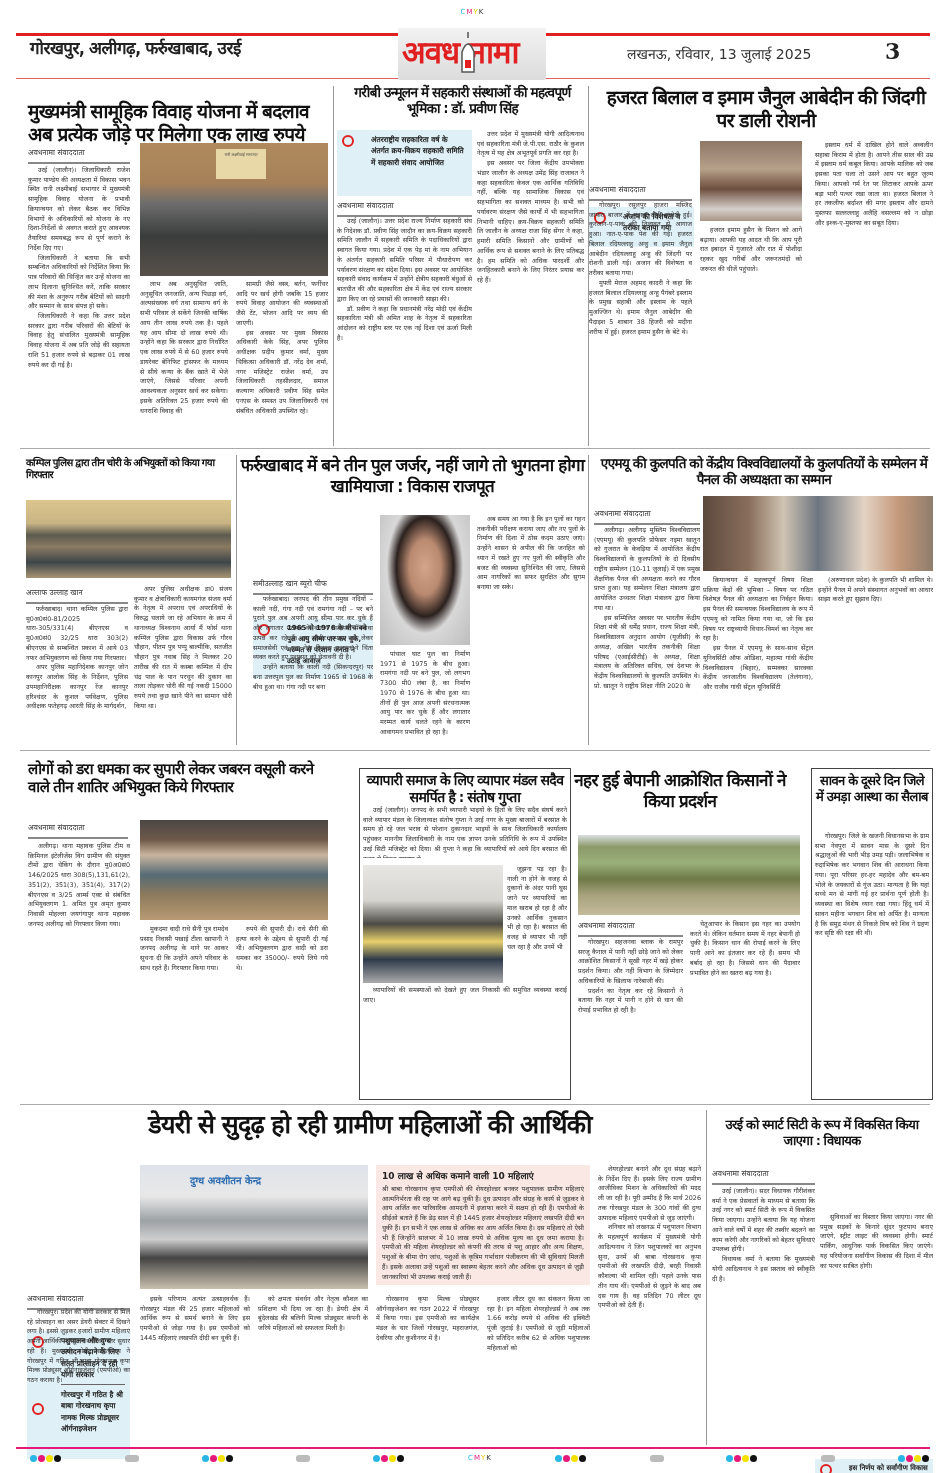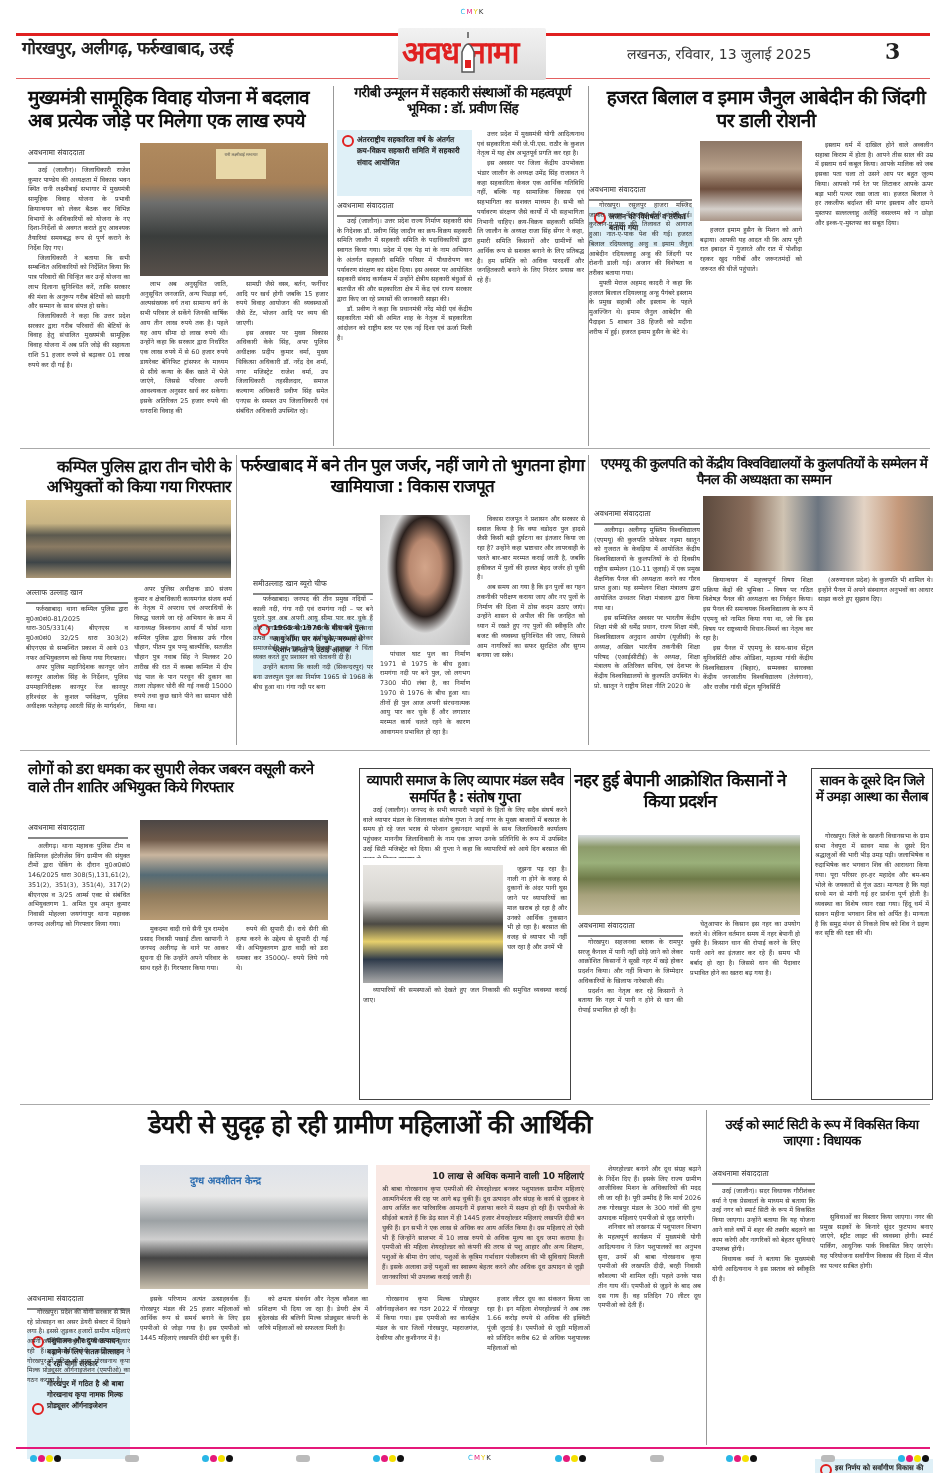--- a/index.html
+++ b/index.html
@@ -2,30 +2,30 @@
 <html><head>
 <meta charset="utf-8">
 <style>
 *{box-sizing:border-box;margin:0;padding:0}
 body{width:945px;height:1473px;background:#fff;font-family:"DejaVu Sans","Liberation Sans",sans-serif;color:#222;position:relative;overflow:hidden}
 .abs{position:absolute}
 .cmyk-top{top:8px;left:0;width:945px;text-align:center;font-size:7px;letter-spacing:1px}
 .cmyk-top .c{color:#29b6e6}.cmyk-top .m{color:#e5197a}.cmyk-top .y{color:#e8c800}.cmyk-top .k{color:#333}
 .mast-red{top:33px;left:16px;width:914px;height:3px;background:#e02020}
 .mast-bottom{top:78px;left:16px;width:914px;height:1px;background:#e36060}
-.cities{top:36px;left:22px;font-size:17px;font-weight:bold;color:#222;font-family:"DejaVu Sans Condensed","DejaVu Sans",sans-serif;letter-spacing:-0.5px}
+.cities{top:36px;left:30px;font-size:17px;font-weight:bold;color:#222;font-family:"DejaVu Sans Condensed","DejaVu Sans",sans-serif;letter-spacing:-0.5px}
 .logo-box{top:28px;left:398px;width:148px;height:52px;background:linear-gradient(#f2f2f2,#dcdcdc);border-radius:2px}
 .logo-text{top:30px;left:402px;font-size:31px;font-weight:bold;color:#e02020;font-family:"DejaVu Sans",sans-serif;letter-spacing:-1px}
 .dateline{top:44px;left:627px;font-size:14px;color:#333}
 .pagenum{top:38px;left:885px;font-size:22px;font-weight:bold;font-family:"DejaVu Serif",serif}
 .headline{font-weight:bold;color:#111;font-family:"DejaVu Sans Condensed","DejaVu Sans",sans-serif;letter-spacing:-0.6px;line-height:1.22}
 .byline{font-size:7.5px;color:#333;border-bottom:2px solid #888;padding-bottom:5px}
 .col{font-size:6.4px;line-height:1.52;color:#333;text-align:justify;overflow:hidden}
 .col p{text-indent:10px}
-.highlight{background:#dff0f7;padding:4px 5px 4px 20px;font-size:8px;font-weight:bold;line-height:1.55;color:#222;position:relative}
+.highlight{background:#dff0f7;padding:4px 5px 4px 34px;font-size:8px;font-weight:bold;line-height:1.55;color:#222;position:relative}
 .highlight .ring{position:absolute;left:5px;top:5px;width:12px;height:12px;border:2.5px solid #e02020;border-radius:50%}
 .photo{background:#888;overflow:hidden}
 .vrule{width:1px;background:#999}
 .hrule{height:1px;background:#aaa}
 .boxed{border:1.2px solid #444}
 .bottom-bar{top:1447px;left:16px;width:914px;height:2px;background:#e5197a}
 .dots{top:1454px;font-size:0}
 .dot{display:inline-block;width:7px;height:7px;border-radius:50%;margin-right:1px}
 .grey{display:inline-block;width:14px;height:7px;border-radius:3px;background:#bbb}
 .pink-box{background:#f9e8e3}
@@ -41,21 +41,21 @@
 <div class="abs logo-text">अवध नामा</div>
 <div class="abs" style="top:30px;left:459px;width:18px;height:44px">
   <svg width="18" height="44" viewBox="0 0 18 44">
       <path d="M9 2 L9 8 M3 22 Q9 6 15 22 L15 42 L3 42 Z" fill="#fff" stroke="#555" stroke-width="1.5"></path>
       <rect x="6" y="30" width="6" height="8" fill="#e02020"></rect>
     </svg>
 </div>
 <div class="abs dateline">लखनऊ, रविवार, 13 जुलाई 2025</div>
 <div class="abs pagenum">3</div>
 
-<div class="abs headline" style="top:86px;left:28px;width:300px;font-size:19px">मुख्यमंत्री सामूहिक विवाह योजना में बदलाव अब प्रत्येक जोड़े पर मिलेगा एक लाख रुपये</div>
+<div class="abs headline" style="top:100px;left:28px;width:300px;font-size:19px">मुख्यमंत्री सामूहिक विवाह योजना में बदलाव अब प्रत्येक जोड़े पर मिलेगा एक लाख रुपये</div>
 <div class="abs byline" style="top:147px;left:28px;width:102px">अवधनामा संवाददाता</div>
 <div class="abs photo" style="top:143px;left:140px;width:188px;height:133px;background:linear-gradient(180deg,#b08a5e 0%,#a68058 30%,#6d6e6d 45%,#3a3d3c 70%,#58504a 100%)">
   <div class="abs" style="top:6px;left:76px;width:50px;height:30px;background:#e8d8a8;font-size:4px;color:#444;text-align:center;padding-top:3px">रानी लक्ष्मीबाई सभागार</div>
 </div>
 <div class="abs col" style="top:166px;left:28px;width:102px;height:278px">
     <p>उरई (जालौन)। जिलाधिकारी राजेश कुमार पाण्डेय की अध्यक्षता में विकास भवन स्थित रानी लक्ष्मीबाई सभागार में मुख्यमंत्री सामूहिक विवाह योजना के प्रभावी क्रियान्वयन को लेकर बैठक कर विभिन्न विभागों के अधिकारियों को योजना के नए दिशा-निर्देशों से अवगत कराते हुए आवश्यक तैयारियां समयबद्ध रूप से पूर्ण कराने के निर्देश दिए गए।</p>
     <p>जिलाधिकारी ने बताया कि सभी सम्बन्धित अधिकारियों को निर्देशित किया कि पात्र परिवारों की चिन्हित कर उन्हें योजना का लाभ दिलाना सुनिश्चित करें, ताकि सरकार की मंशा के अनुरूप गरीब बेटियों को सादगी और सम्मान के साथ संपन्न हो सके।</p>
     <p>जिलाधिकारी ने कहा कि उत्तर प्रदेश सरकार द्वारा गरीब परिवारों की बेटियों के विवाह हेतु संचालित मुख्यमंत्री सामूहिक विवाह योजना में अब प्रति जोड़े की सहायता राशि 51 हजार रुपये से बढ़ाकर 01 लाख रुपये कर दी गई है।</p>
   </div>
 <div class="abs col" style="top:280px;left:140px;width:88px;height:164px">
@@ -92,21 +92,21 @@
   </div>
 <div class="abs col" style="top:226px;left:700px;width:102px;height:218px">
     <p>हजरत इमाम हुसैन के मिशन को आगे बढ़ाया। आपकी यह आदत थी कि आप पूरी रात इबादत में गुजारते और रात में पोशीदा रहकर खुद गरीबों और जरूरतमंदों को जरूरत की चीजें पहुंचाते।</p>
   </div>
 <div class="abs col" style="top:141px;left:815px;width:118px;height:303px">
     <p>इस्लाम धर्म में दाखिल होने वाले अव्वलीन सहाबा किराम में होता है। आपने तीस साल की उम्र में इस्लाम धर्म कबूल किया। आपके मालिक को जब इसका पता चला तो उसने आप पर बहुत जुल्म किया। आपको गर्म रेत पर लिटाकर आपके ऊपर बड़ा भारी पत्थर रखा जाता था। हजरत बिलाल ने हर तकलीफ बर्दाश्त की मगर इस्लाम और दामने मुस्तफा सल्लल्लाहु अलैहि वसल्लम को न छोड़ा और इश्क-ए-मुस्तफा का सबूत दिया।</p>
   </div>
 
 <div class="abs hrule" style="top:448px;left:20px;width:910px"></div>
 
-<div class="abs headline" style="top:457px;left:26px;width:205px;font-size:16px;text-align:right">कम्पिल पुलिस द्वारा तीन चोरी के अभियुक्तों को किया गया गिरफ्तार</div>
+<div class="abs headline" style="top:457px;left:26px;width:205px;font-size:10px;text-align:left">कम्पिल पुलिस द्वारा तीन चोरी के अभियुक्तों को किया गया गिरफ्तार</div>
 <div class="abs photo" style="top:500px;left:26px;width:205px;height:78px;background:linear-gradient(180deg,#dcc58e 0%,#c8b484 30%,#5c5a4f 45%,#8b7b63 60%,#3e4548 80%,#a89575 100%)"></div>
 <div class="abs byline" style="top:587px;left:26px;width:102px">अल्ताफ उल्लाह खान</div>
 <div class="abs col" style="top:605px;left:26px;width:102px;height:140px">
     <p>फर्रुखाबाद। थाना कम्पिल पुलिस द्वारा मु0अ0सं0-81/2025 धारा-305/331(4) बीएनएस व मु0अ0सं0 32/25 धारा 303(2) बीएनएस से सम्बन्धित प्रकाश में आये 03 नफर अभियुक्तगण को किया गया गिरफ्तार।</p>
     <p>अपर पुलिस महानिदेशक कानपुर जोन कानपुर आलोक सिंह के निर्देशन, पुलिस उपमहानिरीक्षक कानपुर रेंज कानपुर हरिश्चंदर के कुशल पर्यवेक्षण, पुलिस अधीक्षक फतेहगढ़ आरती सिंह के मार्गदर्शन,</p>
   </div>
 <div class="abs col" style="top:585px;left:134px;width:98px;height:160px">
     <p>अपर पुलिस अधीक्षक डा0 संजय कुमार व क्षेत्राधिकारी कायमगंज संजय वर्मा के नेतृत्व में अपराध एवं अपराधियों के विरुद्ध चलाये जा रहे अभियान के क्रम में थानाध्यक्ष विश्वनाथ आर्या मैं फोर्स थाना कम्पिल पुलिस द्वारा विकास उर्फ गौरव चौहान, पीतम पुत्र पप्पू बाल्मीकि, सतजीत चौहान पुत्र नवाब सिंह ने मिलकर 20 तारीख की रात में कस्बा कम्पिल में दीप चंद्र पाल के पान परचून की दुकान का ताला तोड़कर चोरी की गई नकदी 15000 रुपये तथा कुछ खाने पीने का सामान चोरी किया था।</p>
   </div>
 
@@ -117,21 +117,20 @@
 <div class="abs byline" style="top:578px;left:253px;width:120px">समीउल्लाह खान ब्यूरो चीफ</div>
 <div class="abs photo" style="top:515px;left:380px;width:90px;height:130px;background:radial-gradient(ellipse at 50% 40%,#d3a58a 0%,#b98970 25%,#2b211e 45%,#d8d8d8 60%,#bdbdbd 100%)"></div>
 <div class="abs col" style="top:595px;left:253px;width:120px;height:150px">
     <p>फर्रुखाबाद। जनपद की तीन प्रमुख नदियों – काली नदी, गंगा नदी एवं रामगंगा नदी – पर बने पुराने पुल अब अपनी आयु सीमा पार कर चुके हैं और लगातार मरम्मत के कारण यातायात में बाधा उत्पन्न कर रहे हैं। इस गंभीर समस्या को लेकर समाजसेवी एवं युवा नेता विकास राजपूत ने चिंता व्यक्त करते हुए प्रशासन को चेतावनी दी है।</p>
     <p>उन्होंने बताया कि काली नदी (सिकन्दरपुर) पर बना उत्तरपुल पुल का निर्माण 1965 से 1968 के बीच हुआ था। गंगा नदी पर बना</p>
   </div>
 <div class="abs col" style="top:650px;left:380px;width:90px;height:95px">
     <p>पांचाल घाट पुल का निर्माण 1971 से 1975 के बीच हुआ। रामगंगा नदी पर बने पुल, जो लगभग 7300 मी0 लंबा है, का निर्माण 1970 से 1976 के बीच हुआ था। तीनों ही पुल आज अपनी संरचनात्मक आयु पार कर चुके हैं और लगातार मरम्मत कार्य चलते रहने के कारण आवागमन प्रभावित हो रहा है।</p>
   </div>
 <div class="abs col" style="top:515px;left:477px;width:108px;height:230px">
-    <p>विकास राजपूत ने प्रशासन और सरकार से सवाल किया है कि क्या वडोदरा पुल हादसे जैसी किसी बड़ी दुर्घटना का इंतजार किया जा रहा है? उन्होंने कहा भ्रष्टाचार और लापरवाही के चलते बार-बार मरम्मत कराई जाती है, जबकि हकीकत में पुलों की हालत बेहद जर्जर हो चुकी है।</p>
     <p>अब समय आ गया है कि इन पुलों का गहन तकनीकी परीक्षण कराया जाए और नए पुलों के निर्माण की दिशा में ठोस कदम उठाए जाएं। उन्होंने शासन से अपील की कि जनहित को ध्यान में रखते हुए नए पुलों की स्वीकृति और बजट की व्यवस्था सुनिश्चित की जाए, जिससे आम नागरिकों का सफर सुरक्षित और सुगम बनाया जा सके।</p>
   </div>
 
 <div class="abs vrule" style="top:455px;left:588px;height:290px"></div>
 
 <div class="abs headline" style="top:455px;left:594px;width:340px;font-size:13.5px;text-align:center">एएमयू की कुलपति को केंद्रीय विश्वविद्यालयों के कुलपतियों के सम्मेलन में पैनल की अध्यक्षता का सम्मान</div>
 <div class="abs byline" style="top:508px;left:594px;width:106px">अवधनामा संवाददाता</div>
 <div class="abs photo" style="top:496px;left:703px;width:230px;height:75px;background:linear-gradient(90deg,#5c4a3e 0%,#8a6e5c 20%,#cfc3b2 35%,#6c7580 50%,#e3d3c4 70%,#c5997b 85%,#8f7d6c 100%)"></div>
 <div class="abs col" style="top:526px;left:594px;width:106px;height:219px">
     <p>अलीगढ़। अलीगढ़ मुस्लिम विश्वविद्यालय (एएमयू) की कुलपति प्रोफेसर नइमा खातून को गुजरात के केवड़िया में आयोजित केंद्रीय विश्वविद्यालयों के कुलपतियों के दो दिवसीय राष्ट्रीय सम्मेलन (10-11 जुलाई) में एक प्रमुख शैक्षणिक पैनल की अध्यक्षता करने का गौरव प्राप्त हुआ। यह सम्मेलन शिक्षा मंत्रालय द्वारा आयोजित उच्चतर शिक्षा मंत्रालय द्वारा किया गया था।</p>
@@ -198,21 +197,21 @@
   <span>पशुपालन और दुग्ध उत्पादन बढ़ाने के लिए सतत प्रोत्साहन दे रही योगी सरकार</span>
   <div style="border-top:1px solid #666;margin:4px 0 4px 0"></div>
   <span class="ring" style="top:72px"></span>
   <span>गोरखपुर में गठित है श्री बाबा गोरखनाथ कृपा नामक मिल्क प्रोड्यूसर ऑर्गनाइजेशन</span>
 </div>
 <div class="abs byline" style="top:1293px;left:27px;width:103px">अवधनामा संवाददाता</div>
 <div class="abs photo" style="top:1165px;left:140px;width:228px;height:124px;background:linear-gradient(180deg,#dfe3ea 0%,#e8e8e8 25%,#9ca1a4 45%,#cfcfcf 60%,#444 75%,#c9c0ae 100%)">
   <div class="abs" style="top:8px;left:50px;font-size:10px;font-weight:bold;color:#2b6cb0">दुग्ध अवशीतन केन्द्र</div>
 </div>
 <div class="abs pink-box" style="top:1165px;left:376px;width:214px;height:120px;padding:4px 6px">
-  <div style="font-size:9px;font-weight:bold;text-align:right;margin-bottom:3px">10 लाख से अधिक कमाने वाली 10 महिलाएं</div>
+  <div style="font-size:9px;font-weight:bold;text-align:left;margin-bottom:3px">10 लाख से अधिक कमाने वाली 10 महिलाएं</div>
   <div class="col" style="height:95px">श्री बाबा गोरखनाथ कृपा एमपीओ की शेयरहोल्डर बनकर पशुपालक ग्रामीण महिलाएं आत्मनिर्भरता की राह पर आगे बढ़ चुकी हैं। दूध उत्पादन और संग्रह के कार्य से जुड़कर वे आय अर्जित कर पारिवारिक आमदनी में इजाफा करने में सक्षम हो रही हैं। एमपीओ के सीईओ बताते हैं कि डेढ़ साल में ही 1445 हजार शेयरहोल्डर महिलाएं लखपति दीदी बन चुकी हैं। इन सभी ने एक लाख से अधिक का आय अर्जित किया है। दस महिलाएं तो ऐसी भी हैं जिन्होंने सालभर में 10 लाख रुपये से अधिक मूल्य का दूध जमा कराया है। एमपीओ की महिला शेयरहोल्डर को कंपनी की तरफ से पशु आहार और अन्य शिक्षण, पशुओं के बीमा रोग जांच, पशुओं के कृत्रिम गर्भाधान पंजीकरण की भी सुविधाएं मिलती हैं। इसके अलावा उन्हें पशुओं का स्वास्थ्य बेहतर करने और अधिक दूध उत्पादन से जुड़ी जानकारियां भी उपलब्ध कराई जाती हैं।</div>
 </div>
 <div class="abs col" style="top:1308px;left:27px;width:103px;height:135px">
     <p>गोरखपुर। प्रदेश की योगी सरकार से मिल रहे प्रोत्साहन का असर डेयरी सेक्टर में दिखने लगा है। इससे जुड़कर हजारों ग्रामीण महिलाएं अपनी आर्थिकी मजबूत कर जीवन स्तर सुधार रही हैं। मुख्यमंत्री योगी आदित्यनाथ ने गोरखपुर में गठित श्री बाबा गोरखनाथ कृपा मिल्क प्रोड्यूसर ऑर्गनाइजेशन (एमपीओ) का गठन कराया है।</p>
   </div>
 <div class="abs col" style="top:1295px;left:140px;width:110px;height:148px">
     <p>इसके परिणाम अत्यंत उत्साहवर्धक हैं। गोरखपुर मंडल की 25 हजार महिलाओं को आर्थिक रूप से समर्थ बनाने के लिए इस एमपीओ से जोड़ा गया है। इस एमपीओ को 1445 महिलाएं लखपति दीदी बन चुकी हैं।</p>
   </div>
 <div class="abs col" style="top:1295px;left:258px;width:110px;height:148px">
     <p>को क्षमता संवर्धन और नेतृत्व कौशल का प्रशिक्षण भी दिया जा रहा है। डेयरी क्षेत्र में बुंदेलखंड की बलिनी मिल्क प्रोड्यूसर कंपनी के जरिये महिलाओं को सफलता मिली है।</p>

